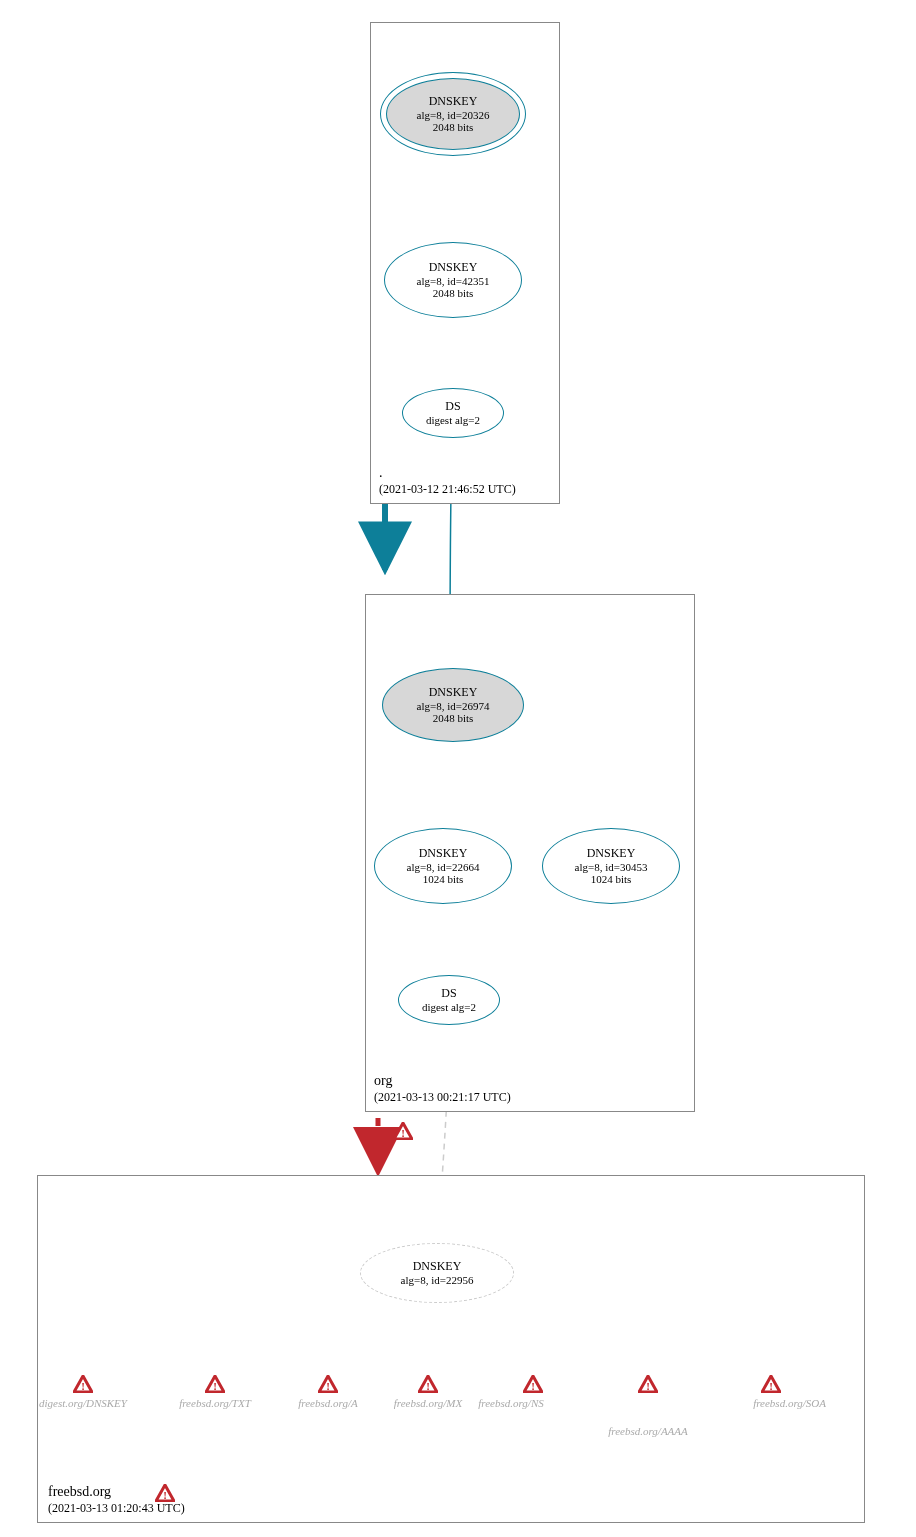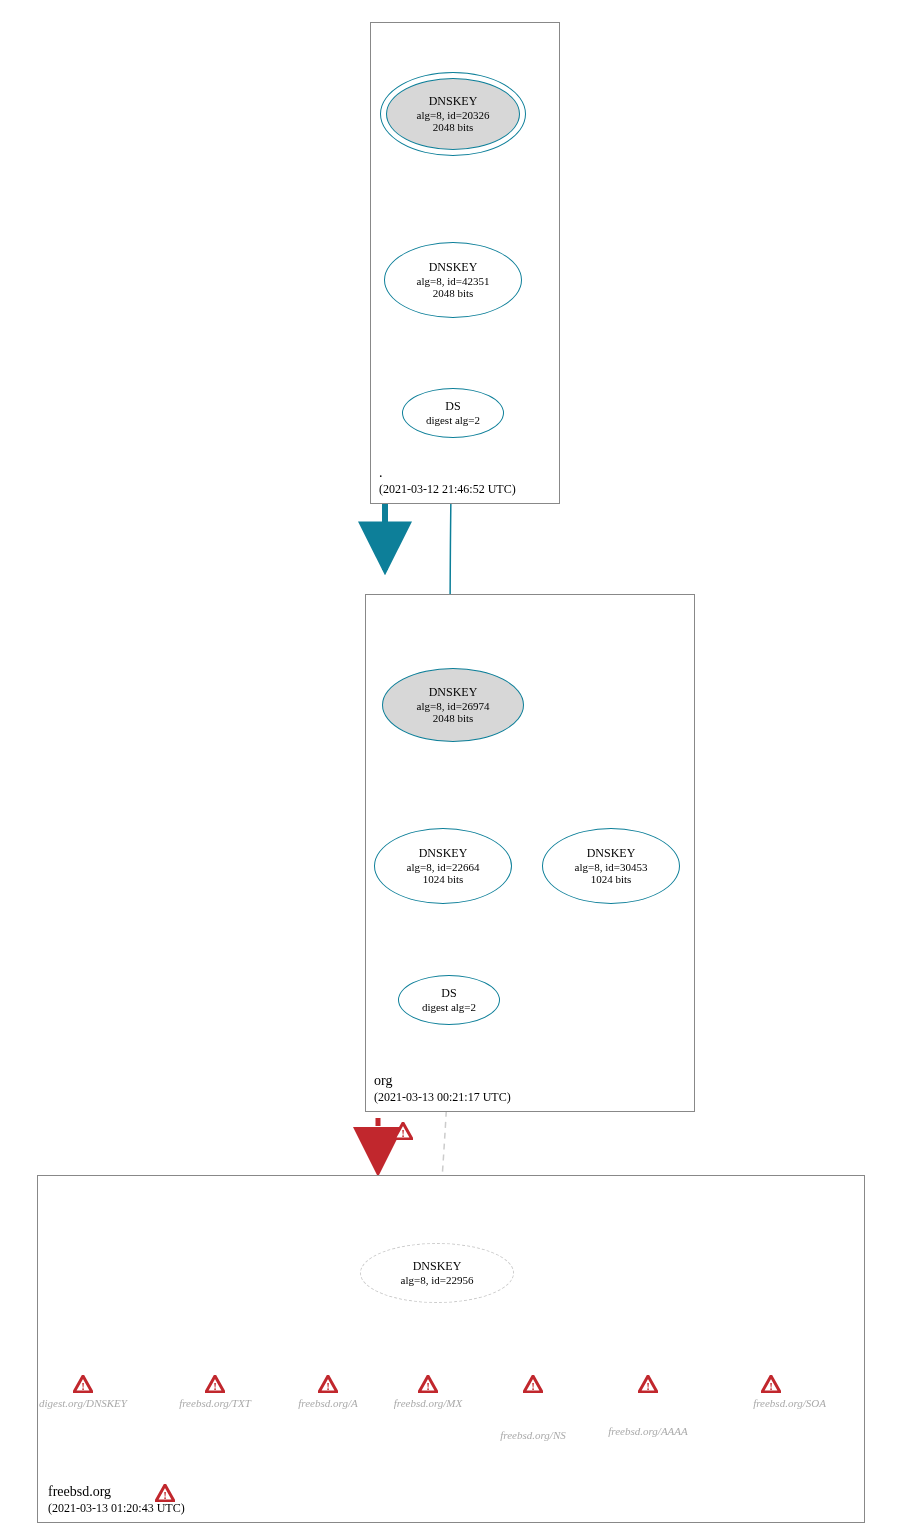--- a/index.html
+++ b/index.html
@@ -178,21 +178,21 @@
 
 <div class="node-ellipse dashed" style="left:360px; top:1243px; width:152px; height:58px; background:transparent;">
   <div class="node-title">DNSKEY</div>
   <div class="node-sub">alg=8, id=22956</div>
 </div>
 
 <div class="record-label" style="left:28px;  top:1397px;">digest.org/DNSKEY</div>
 <div class="record-label" style="left:160px; top:1397px;">freebsd.org/TXT</div>
 <div class="record-label" style="left:273px; top:1397px;">freebsd.org/A</div>
 <div class="record-label" style="left:373px; top:1397px;">freebsd.org/MX</div>
-<div class="record-label" style="left:478px; top:1397px;margin-top:32px;">freebsd.org/NS</div>
+<div class="record-label" style="left:456px; top:1397px;">freebsd.org/NS</div>
 <div class="record-label" style="left:593px; top:1397px;margin-top:28px;">freebsd.org/AAAA</div>
 <div class="record-label" style="left:716px; top:1397px;text-align:right;">freebsd.org/SOA</div>
 
 <svg class="warn-icon" style="left:393px; top:1122px;">
     <polygon points="10,1 19,17 1,17" fill="#fff" stroke="#c1272d" stroke-width="3"></polygon>
     <text x="10" y="15" text-anchor="middle" font-size="11" font-weight="bold" fill="#c1272d">!</text>
   </svg>
 
 <svg class="warn-icon" style="left:73px;  top:1375px;">
     <polygon points="10,1 19,17 1,17" fill="#fff" stroke="#c1272d" stroke-width="3"></polygon>

